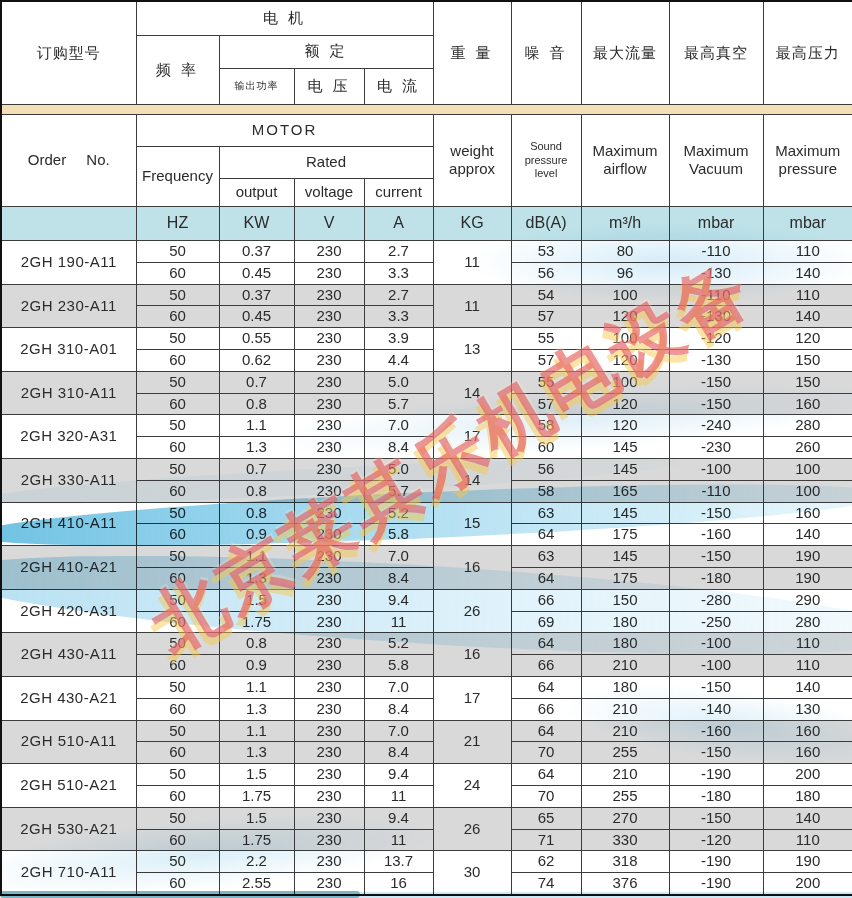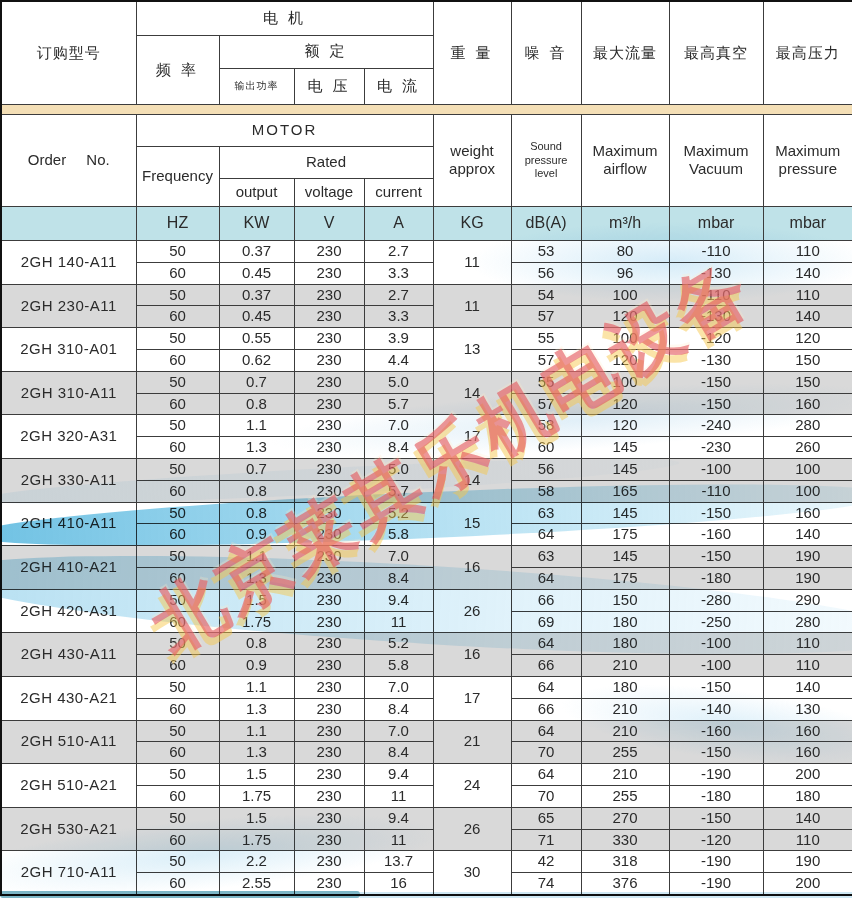--- a/index.html
+++ b/index.html
@@ -115,21 +115,21 @@
       <td>KG</td>
       <td>dB(A)</td>
       <td>m³/h</td>
       <td>mbar</td>
       <td>mbar</td>
     </tr>
 
     </tbody>
       <tbody id="data-body">
         <tr class="plain">
-          <td rowspan="2" class="model">2GH 140-A11</td>
+          <td rowspan="2" class="model">2GH 190-A11</td>
           <td>50</td>
           <td>0.37</td>
           <td>230</td>
           <td>2.7</td>
           <td rowspan="2">11</td>
           <td>53</td>
           <td>80</td>
           <td>-110</td>
           <td>110</td>
         </tr>
@@ -429,21 +429,21 @@
           <td>-120</td>
           <td>110</td>
         </tr>
         <tr class="plain">
           <td rowspan="2" class="model">2GH 710-A11</td>
           <td>50</td>
           <td>2.2</td>
           <td>230</td>
           <td>13.7</td>
           <td rowspan="2">30</td>
-          <td>42</td>
+          <td>62</td>
           <td>318</td>
           <td>-190</td>
           <td>190</td>
         </tr>
         <tr class="plain">
           <td>60</td>
           <td>2.55</td>
           <td>230</td>
           <td>16</td>
           <td>74</td>

